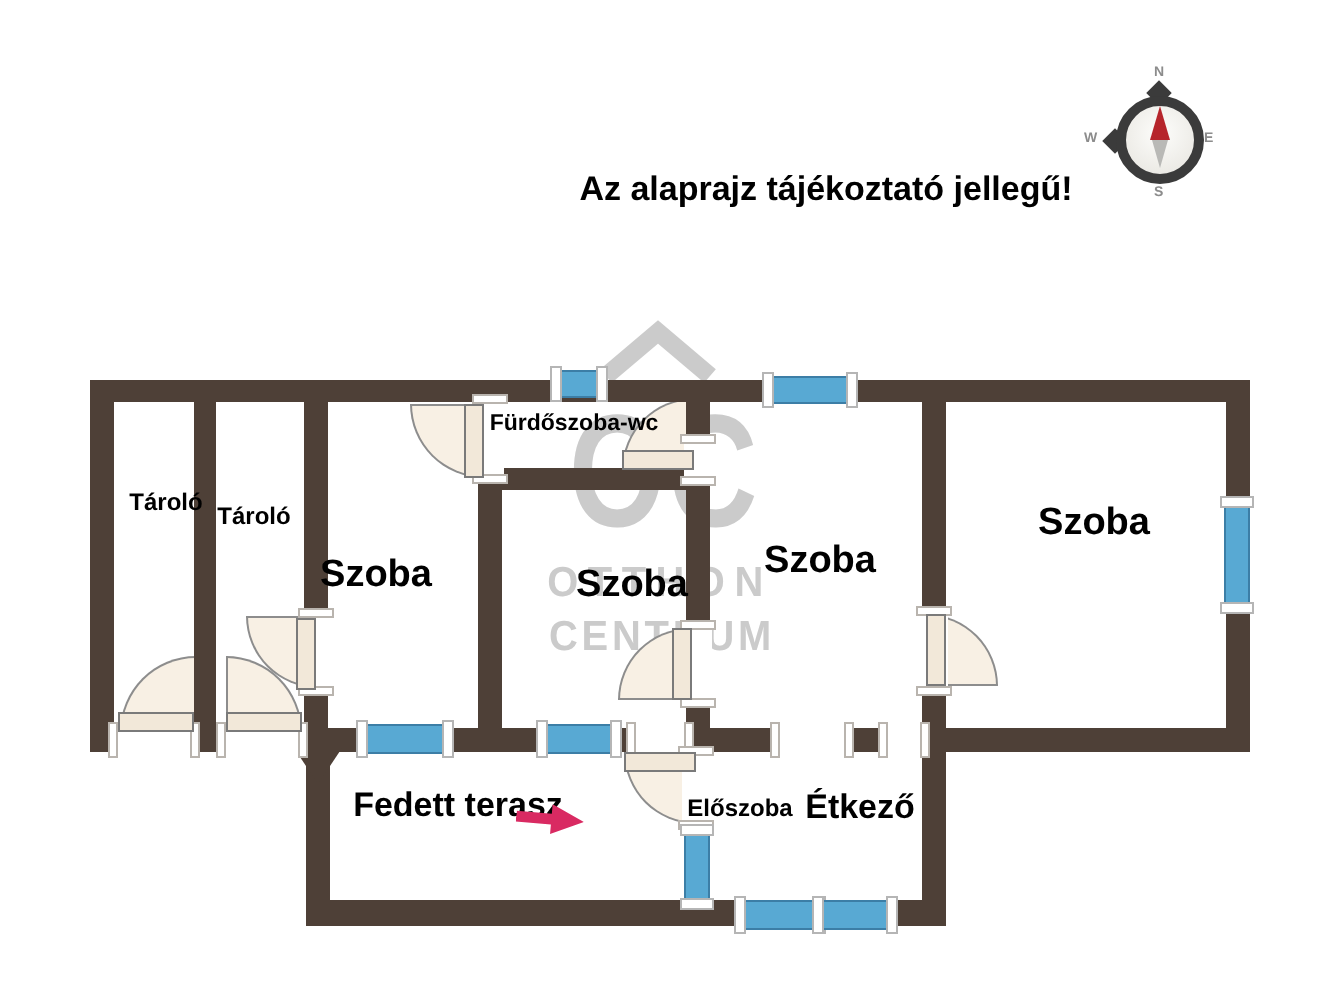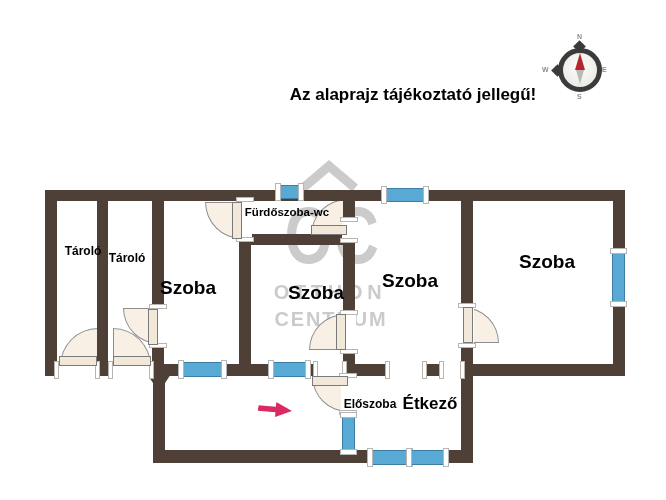--- a/index.html
+++ b/index.html
@@ -132,18 +132,19 @@
   <div class="leaf" style="left:312px;top:376px;width:34px;height:8px;"></div>
   <div class="leaf" style="left:463px;top:307px;width:8px;height:34px;"></div>
 
   <div class="rlabel" style="left:83px;top:251px;font-size:12px;">Tároló</div>
   <div class="rlabel" style="left:127px;top:258px;font-size:12px;">Tároló</div>
   <div class="rlabel" style="left:188px;top:288px;font-size:19px;">Szoba</div>
   <div class="rlabel" style="left:287px;top:212px;font-size:11.5px;">Fürdőszoba-wc</div>
   <div class="rlabel" style="left:316px;top:293px;font-size:19px;">Szoba</div>
   <div class="rlabel" style="left:410px;top:281px;font-size:19px;">Szoba</div>
   <div class="rlabel" style="left:547px;top:262px;font-size:19px;">Szoba</div>
+  <div class="rlabel" style="left:229px;top:403px;font-size:17px;">Fedett terasz</div>
   <div class="rlabel" style="left:370px;top:404px;font-size:12px;">Előszoba</div>
   <div class="rlabel" style="left:430px;top:404px;font-size:17px;">Étkező</div>
 
   <div id="terasz-arrow"></div>
 
 </div>
 
 </body></html>

